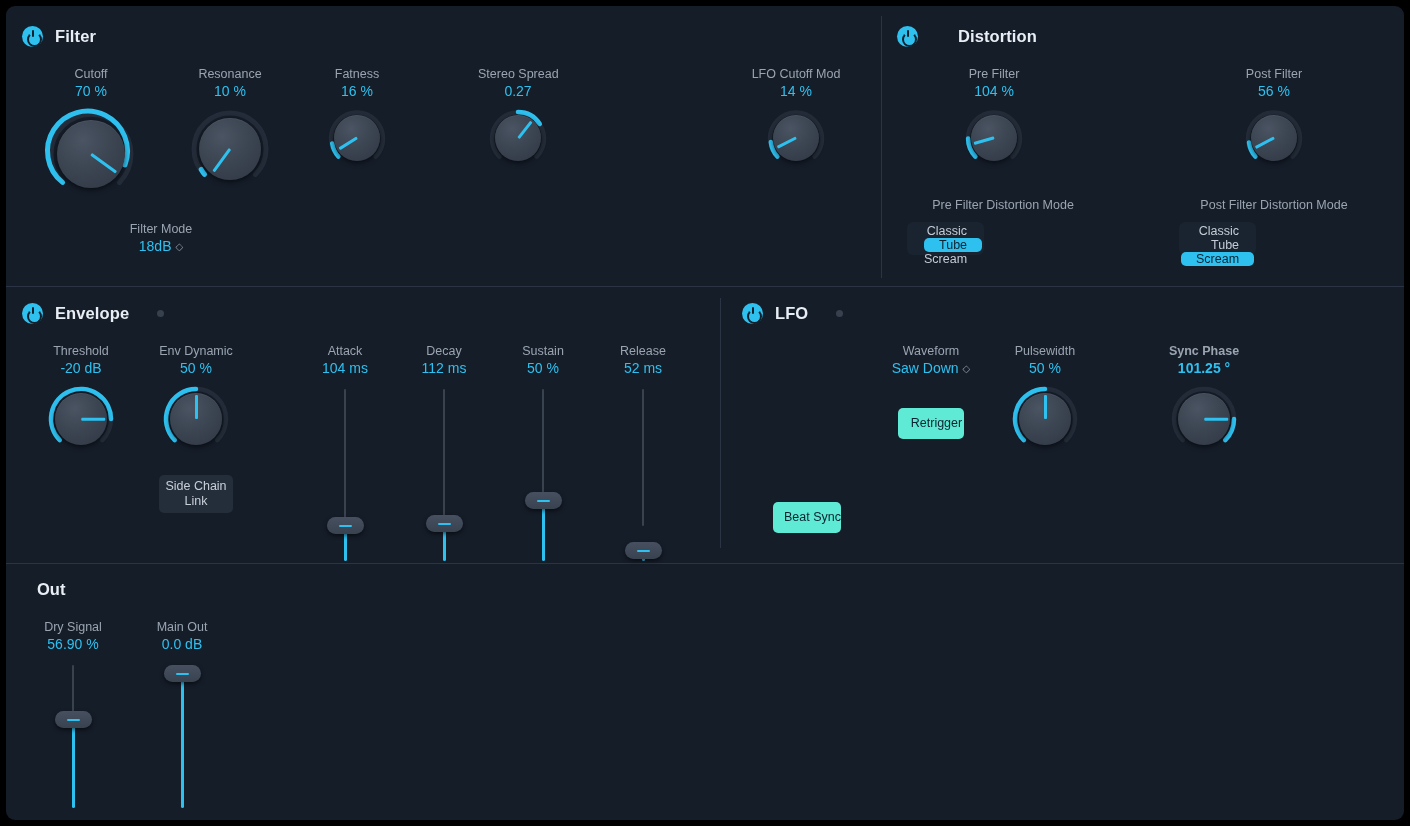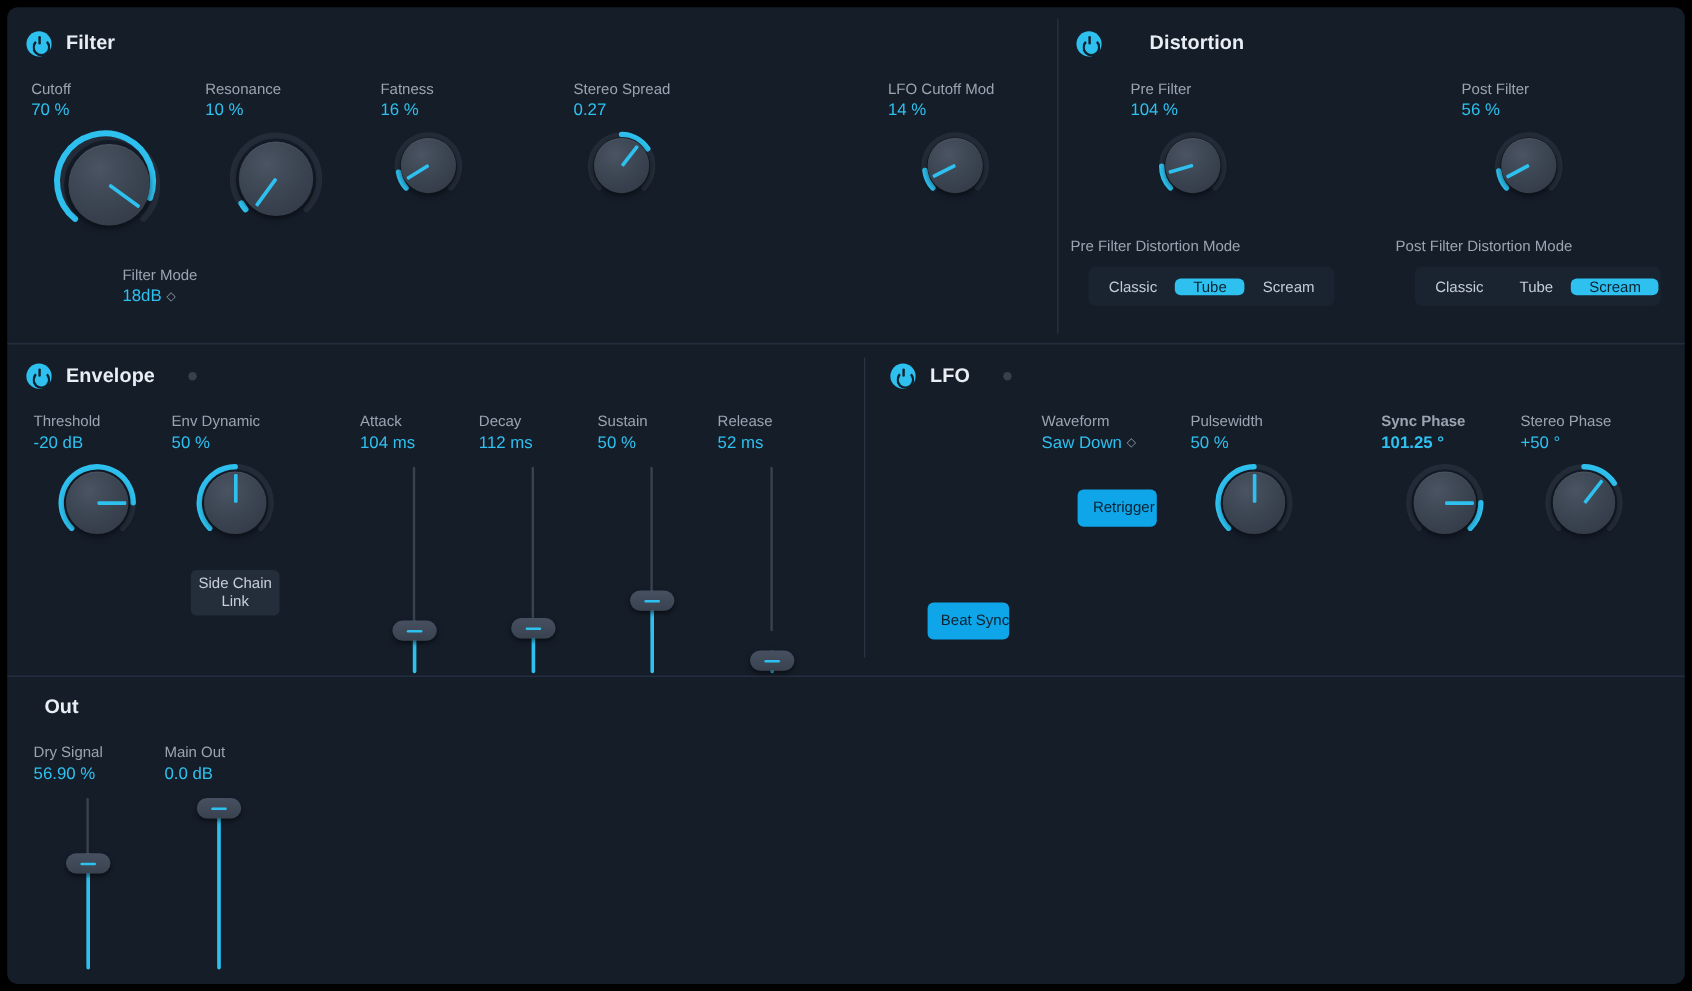--- a/index.html
+++ b/index.html
@@ -48,21 +48,21 @@
     font-size: 16.5px; font-weight: bold; color: #e9eef4;
     letter-spacing: .1px; white-space: nowrap;
   }
   .sec-title-plain { font-size: 16.5px; font-weight: bold; color: #e9eef4; }
   .led {
     width: 7px; height: 7px; border-radius: 50%;
     background: #37404d; flex: none;
   }
 
   
-  .param { position: absolute; text-align: left; }
+  .param { position: absolute; text-align: center; }
   .p-label {
     font-size: 12.5px; color: #9aa5b1; white-space: nowrap;
     line-height: 16px;
   }
   .p-value {
     font-size: 14px; color: #2ec1f0; white-space: nowrap;
     line-height: 19px;
   }
   .p-value.dd { cursor: pointer; }
   .chev {
@@ -106,26 +106,27 @@
   }
 
   
   .btn {
     position: absolute; display: flex; align-items: center;
     justify-content: center; text-align: center;
     border-radius: 5px; font-size: 12.5px; cursor: pointer;
     line-height: 15px;
   }
   .btn.dark { background: #242d3a; color: #c7cfd9; }
-  .btn.on   { background: #0ea5e9; color: #0d2230; padding-left: 11px; }
+  .btn.on   { background: #5eead4; color: #0d2230; padding-left: 11px; }
 
   .seg {
-    position: absolute; display: flex; align-items: center;
+    position: absolute; display: flex; align-items: flex-end;
     background: #1a2330; border-radius: 6px; padding: 2px;
     height: 33px;
+    flex-direction: column;
   }
   .seg-item {
     display: flex; align-items: center; justify-content: center;
     padding: 0 15px; font-size: 12.5px; color: #c3ccd6;
     border-radius: 5px; cursor: pointer; white-space: nowrap;
     position: relative;
   }
   .seg-item.active { background: #2ec1f0; color: #0d2230; }
   .seg-item.sep::before {
     content: ""; position: absolute; left: 0; top: 7px; bottom: 7px;
@@ -379,32 +380,20 @@
     <div class="knob-wrap" style="width:70px;height:70px;margin-top:6px;">
       <svg width="70" height="70" viewBox="0 0 70 70">
         <path d="M 13.8 56.2 A 30 30 0 1 1 56.2 56.2" fill="none" stroke="#232c38" stroke-width="4.5" stroke-linecap="round"></path>
         <path d="M 65 35 A 30 30 0 0 1 56.2 56.2" fill="none" stroke="#2ec1f0" stroke-width="4.5" stroke-linecap="round"></path>
       </svg>
       <div class="knob-cap" style="left:9px;top:9px;width:52px;height:52px;"></div>
       <div class="knob-tick" style="left:34px;top:11px;width:2.5px;height:24px;transform:rotate(90deg);"></div>
     </div>
   </div>
 
-  <div class="param" style="left:1261px; top:337px; width:106px;">
-    <div class="p-label">Stereo Phase</div>
-    <div class="p-value">+50 °</div>
-    <div class="knob-wrap" style="width:70px;height:70px;margin-top:6px;">
-      <svg width="70" height="70" viewBox="0 0 70 70">
-        <path d="M 13.8 56.2 A 30 30 0 1 1 56.2 56.2" fill="none" stroke="#232c38" stroke-width="4.5" stroke-linecap="round"></path>
-        <path d="M 35 5 A 30 30 0 0 1 60.2 18.7" fill="none" stroke="#2ec1f0" stroke-width="4.5" stroke-linecap="round"></path>
-      </svg>
-      <div class="knob-cap" style="left:9px;top:9px;width:52px;height:52px;"></div>
-      <div class="knob-tick" style="left:34px;top:11px;width:2.5px;height:24px;transform:rotate(38deg);"></div>
-    </div>
-  </div>
 
   <div class="sec-head" style="left:31px; top:574px;">
     <div class="sec-title-plain">Out</div>
   </div>
 
   <div class="param" style="left:22px; top:613px; width:90px;">
     <div class="p-label">Dry Signal</div>
     <div class="p-value">56.90 %</div>
     <div class="slider" style="width:40px; height:137px; margin-top:11px;">
       <div class="sl-track"></div>

